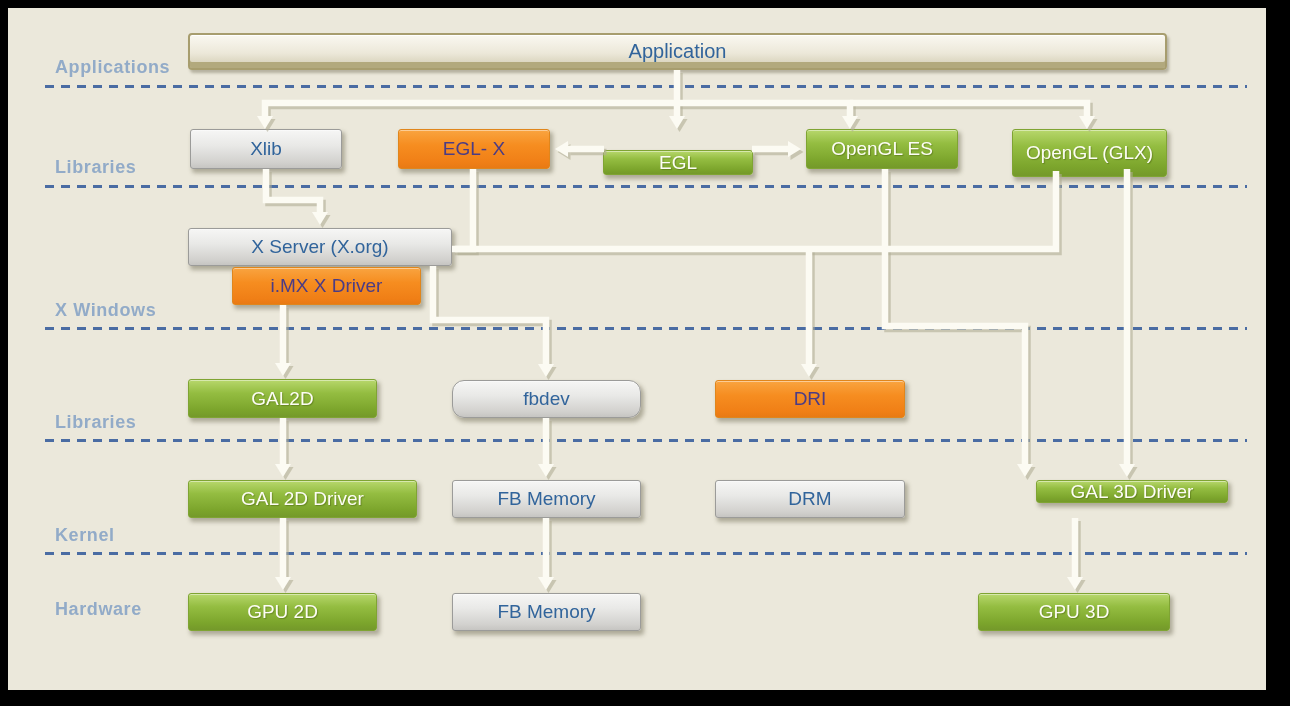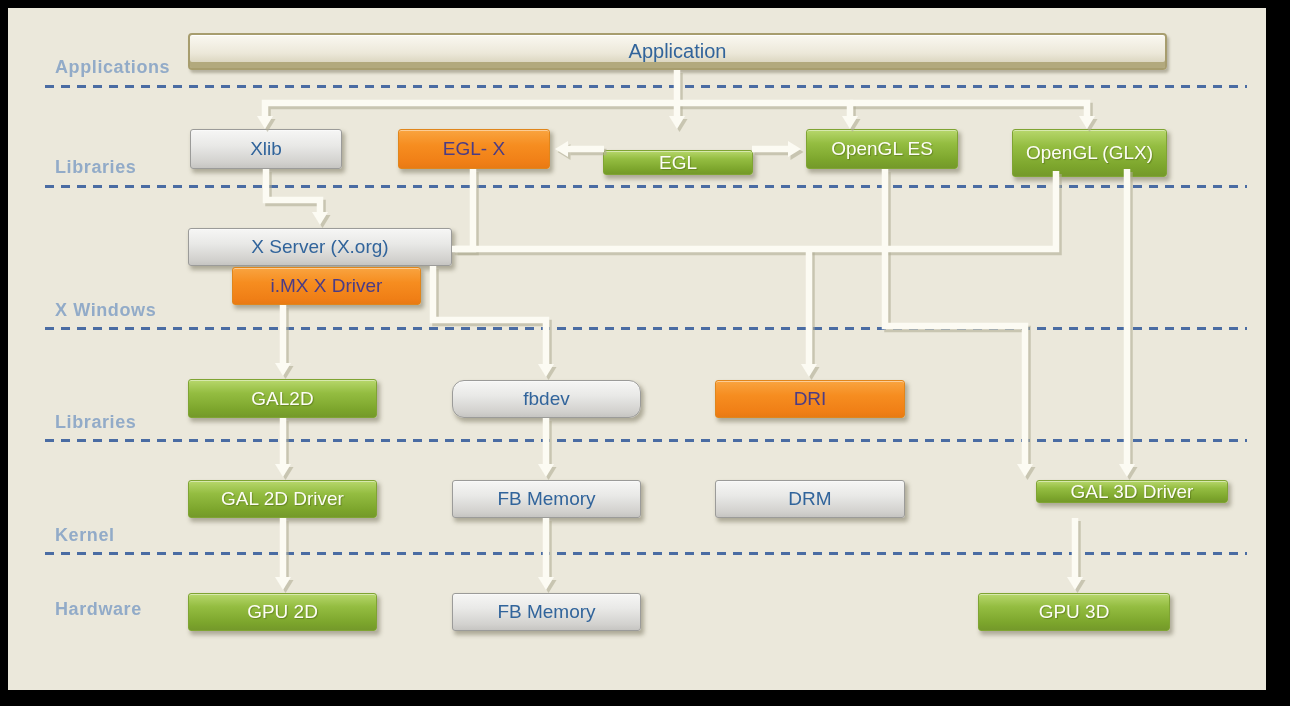--- a/index.html
+++ b/index.html
@@ -52,21 +52,21 @@
       <div class="node gray" style="left: 190px; top: 129px; width: 152px; height: 40px;">Xlib</div>
       <div class="node orange" style="left: 398px; top: 129px; width: 152px; height: 40px;">EGL- X</div>
       <div class="node green" style="left: 603px; top: 133px; width: 150px; height: 25px; margin-top: 17px;">EGL</div>
       <div class="node green" style="left: 806px; top: 129px; width: 152px; height: 40px;">OpenGL ES</div>
       <div class="node green" style="left: 1012px; top: 129px; width: 155px; height: 48px;">OpenGL (GLX)</div>
       <div class="node gray" style="left: 188px; top: 228px; width: 264px; height: 38px;">X Server (X.org)</div>
       <div class="node orange" style="left: 188px; top: 267px; width: 189px; height: 38px; margin-left: 44px;">i.MX X Driver</div>
       <div class="node green" style="left: 188px; top: 379px; width: 189px; height: 39px;">GAL2D</div>
       <div class="node gray" style="left: 452px; top: 380px; width: 189px; height: 38px; border-radius: 12px;">fbdev</div>
       <div class="node orange" style="left: 715px; top: 380px; width: 190px; height: 38px;">DRI</div>
-      <div class="node green" style="left: 188px; top: 480px; width: 189px; height: 38px;">GAL 2D Driver</div>
+      <div class="node green" style="left: 188px; top: 480px; width: 229px; height: 38px;">GAL 2D Driver</div>
       <div class="node gray" style="left: 452px; top: 480px; width: 189px; height: 38px;">FB Memory</div>
       <div class="node gray" style="left: 715px; top: 480px; width: 190px; height: 38px;">DRM</div>
       <div class="node green" style="left: 1036px; top: 480px; width: 192px; height: 23px;">GAL 3D Driver</div>
       <div class="node green" style="left: 188px; top: 593px; width: 189px; height: 38px;">GPU 2D</div>
       <div class="node gray" style="left: 452px; top: 593px; width: 189px; height: 38px;">FB Memory</div>
       <div class="node green" style="left: 978px; top: 593px; width: 192px; height: 38px;">GPU 3D</div>
     </div>
   <svg id="arrows" width="1290" height="706" viewBox="0 0 1290 706">
       <g class="arrow-shadow">
         <path d="M677 70 L677 116"></path>

